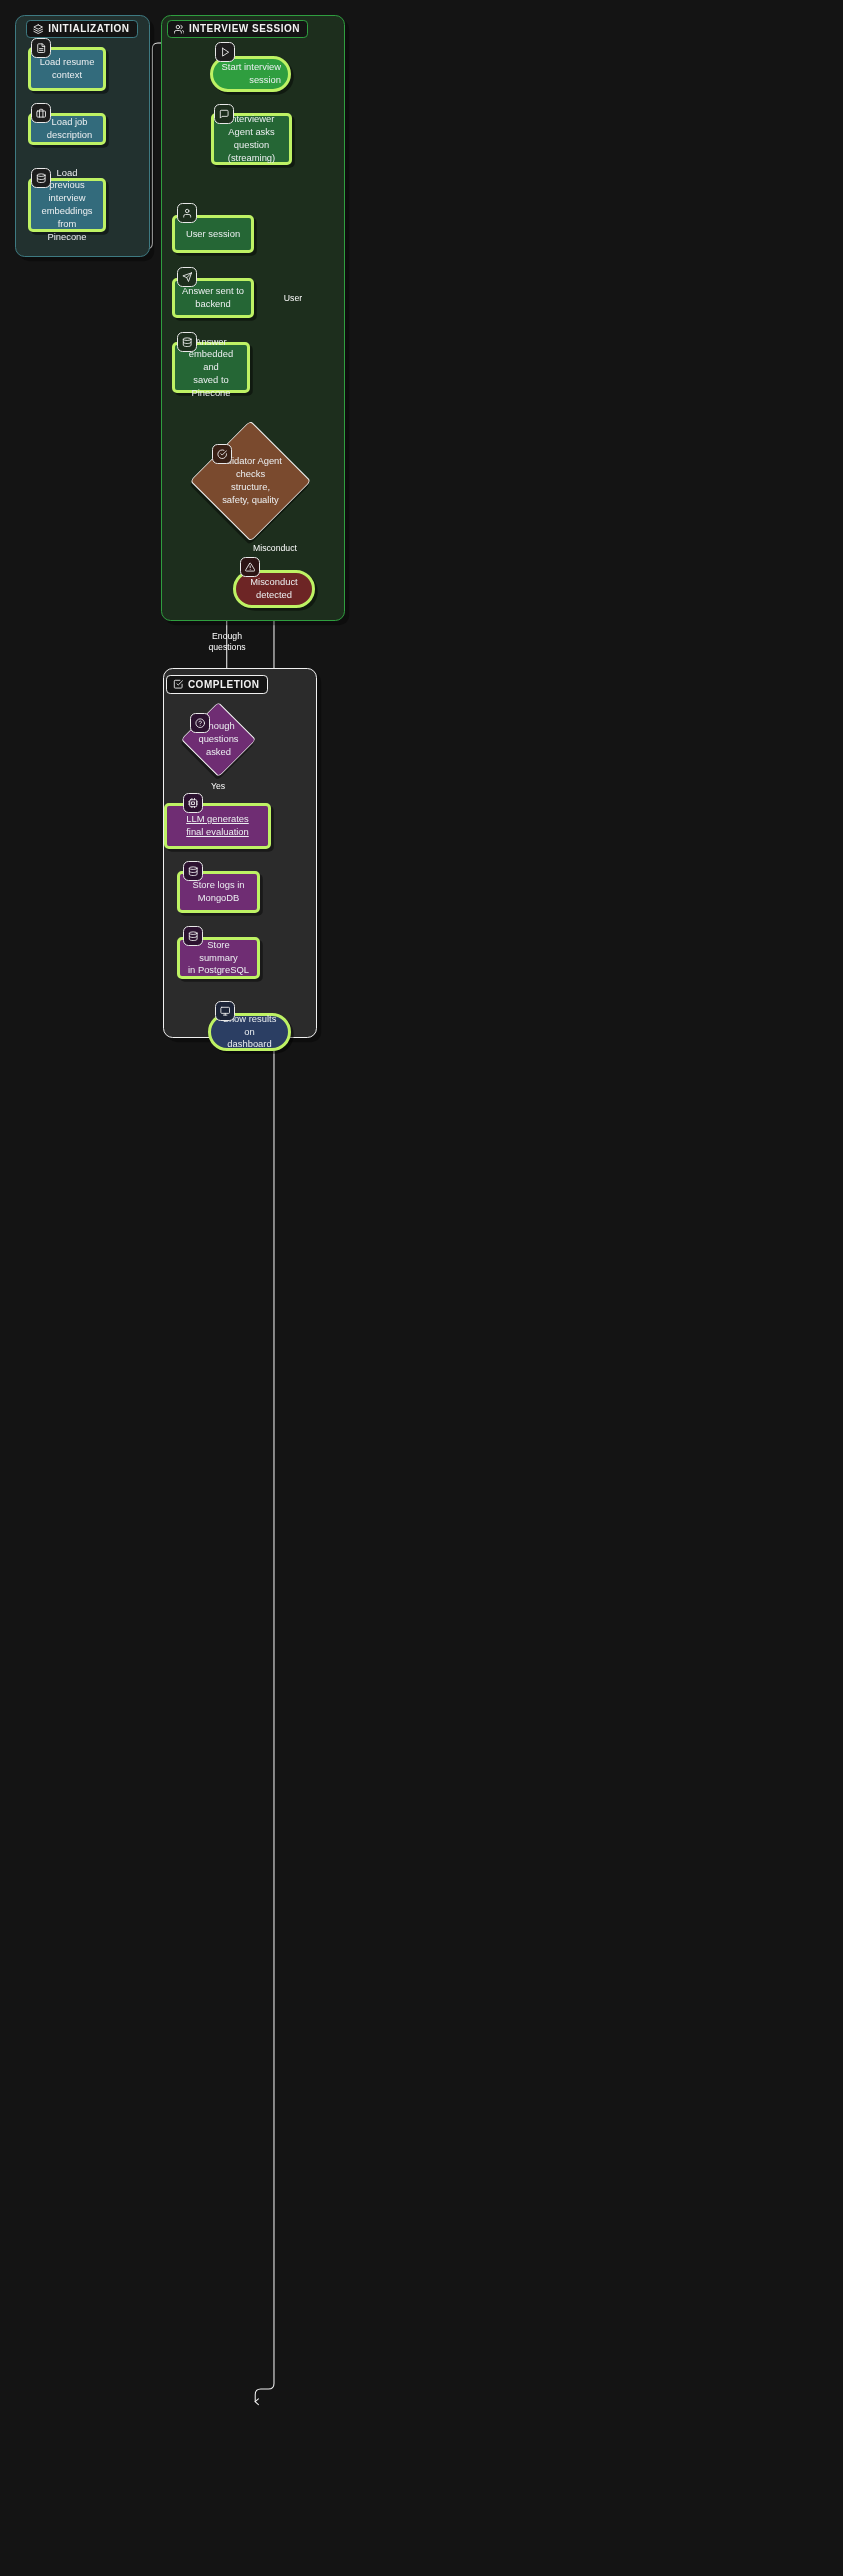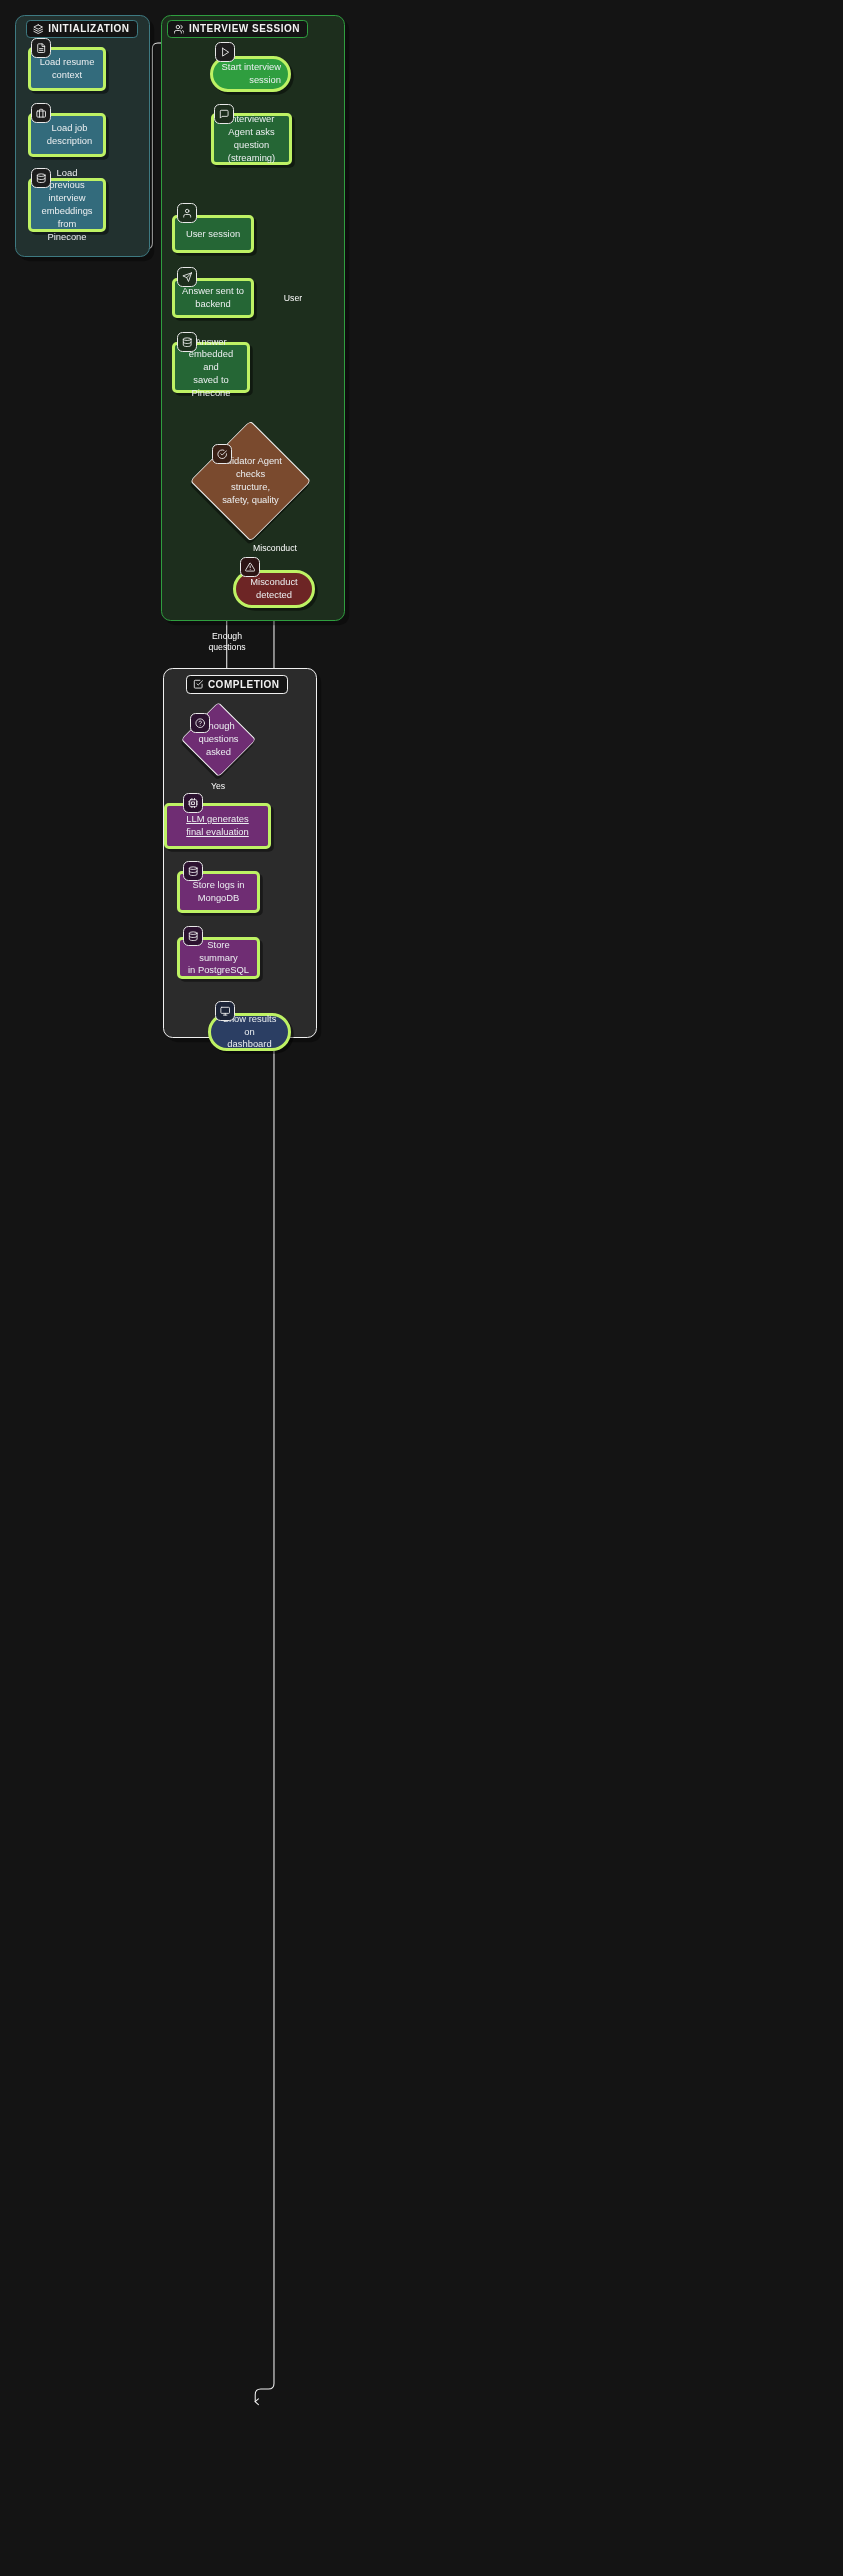--- a/index.html
+++ b/index.html
@@ -62,21 +62,21 @@
   #label-session {
     left: 167px; top: 19.5px;
     border: 0.7px solid #2f9e3f;
   }
   #cluster-completion {
     left: 163px; top: 668px; width: 154px; height: 370px;
     background: #2b2b2b;
     border: 1.1px solid #f0f0f0;
   }
   #label-completion {
-    left: 186px; top: 675px;
+    left: 166px; top: 675px;
     border: 0.7px solid #f0f0f0;
   }
 
   
   .node {
     position: absolute;
     box-sizing: border-box;
     display: flex;
     align-items: center;
     justify-content: center;
@@ -236,21 +236,21 @@
 </div>
 <div class="badge b-dark" style="left:31px; top:38px;">
   <svg width="10.4" height="10.4" viewBox="0 0 24 24" fill="none" stroke="#f2f2f2" stroke-width="2" stroke-linecap="round" stroke-linejoin="round">
     <path d="M14 2H6a2 2 0 0 0-2 2v16a2 2 0 0 0 2 2h12a2 2 0 0 0 2-2V8z"></path>
     <polyline points="14 2 14 8 20 8"></polyline>
       <line x1="16" y1="13" x2="8" y2="13"></line>
       <line x1="16" y1="17" x2="8" y2="17"></line>
   </svg>
 </div>
 
-<div class="node n-rect fill-teal" style="left:28px; top:113px; width:78px; height:44px;padding-left:12px;">
+<div class="node n-rect fill-teal" style="left:28px; top:113px; width:78px; height:32px;padding-left:12px;">
   <span class="txt">Load job<br>description</span>
 </div>
 <div class="badge b-dark" style="left:31px; top:103px;">
   <svg width="10.4" height="10.4" viewBox="0 0 24 24" fill="none" stroke="#f2f2f2" stroke-width="2" stroke-linecap="round" stroke-linejoin="round">
     <rect x="2" y="7" width="20" height="14" rx="2" ry="2"></rect>
     <path d="M16 21V5a2 2 0 0 0-2-2h-4a2 2 0 0 0-2 2v16"></path>
   </svg>
 </div>
 
 <div class="node n-rect fill-teal" style="left:28px; top:178px; width:78px; height:54px;">

